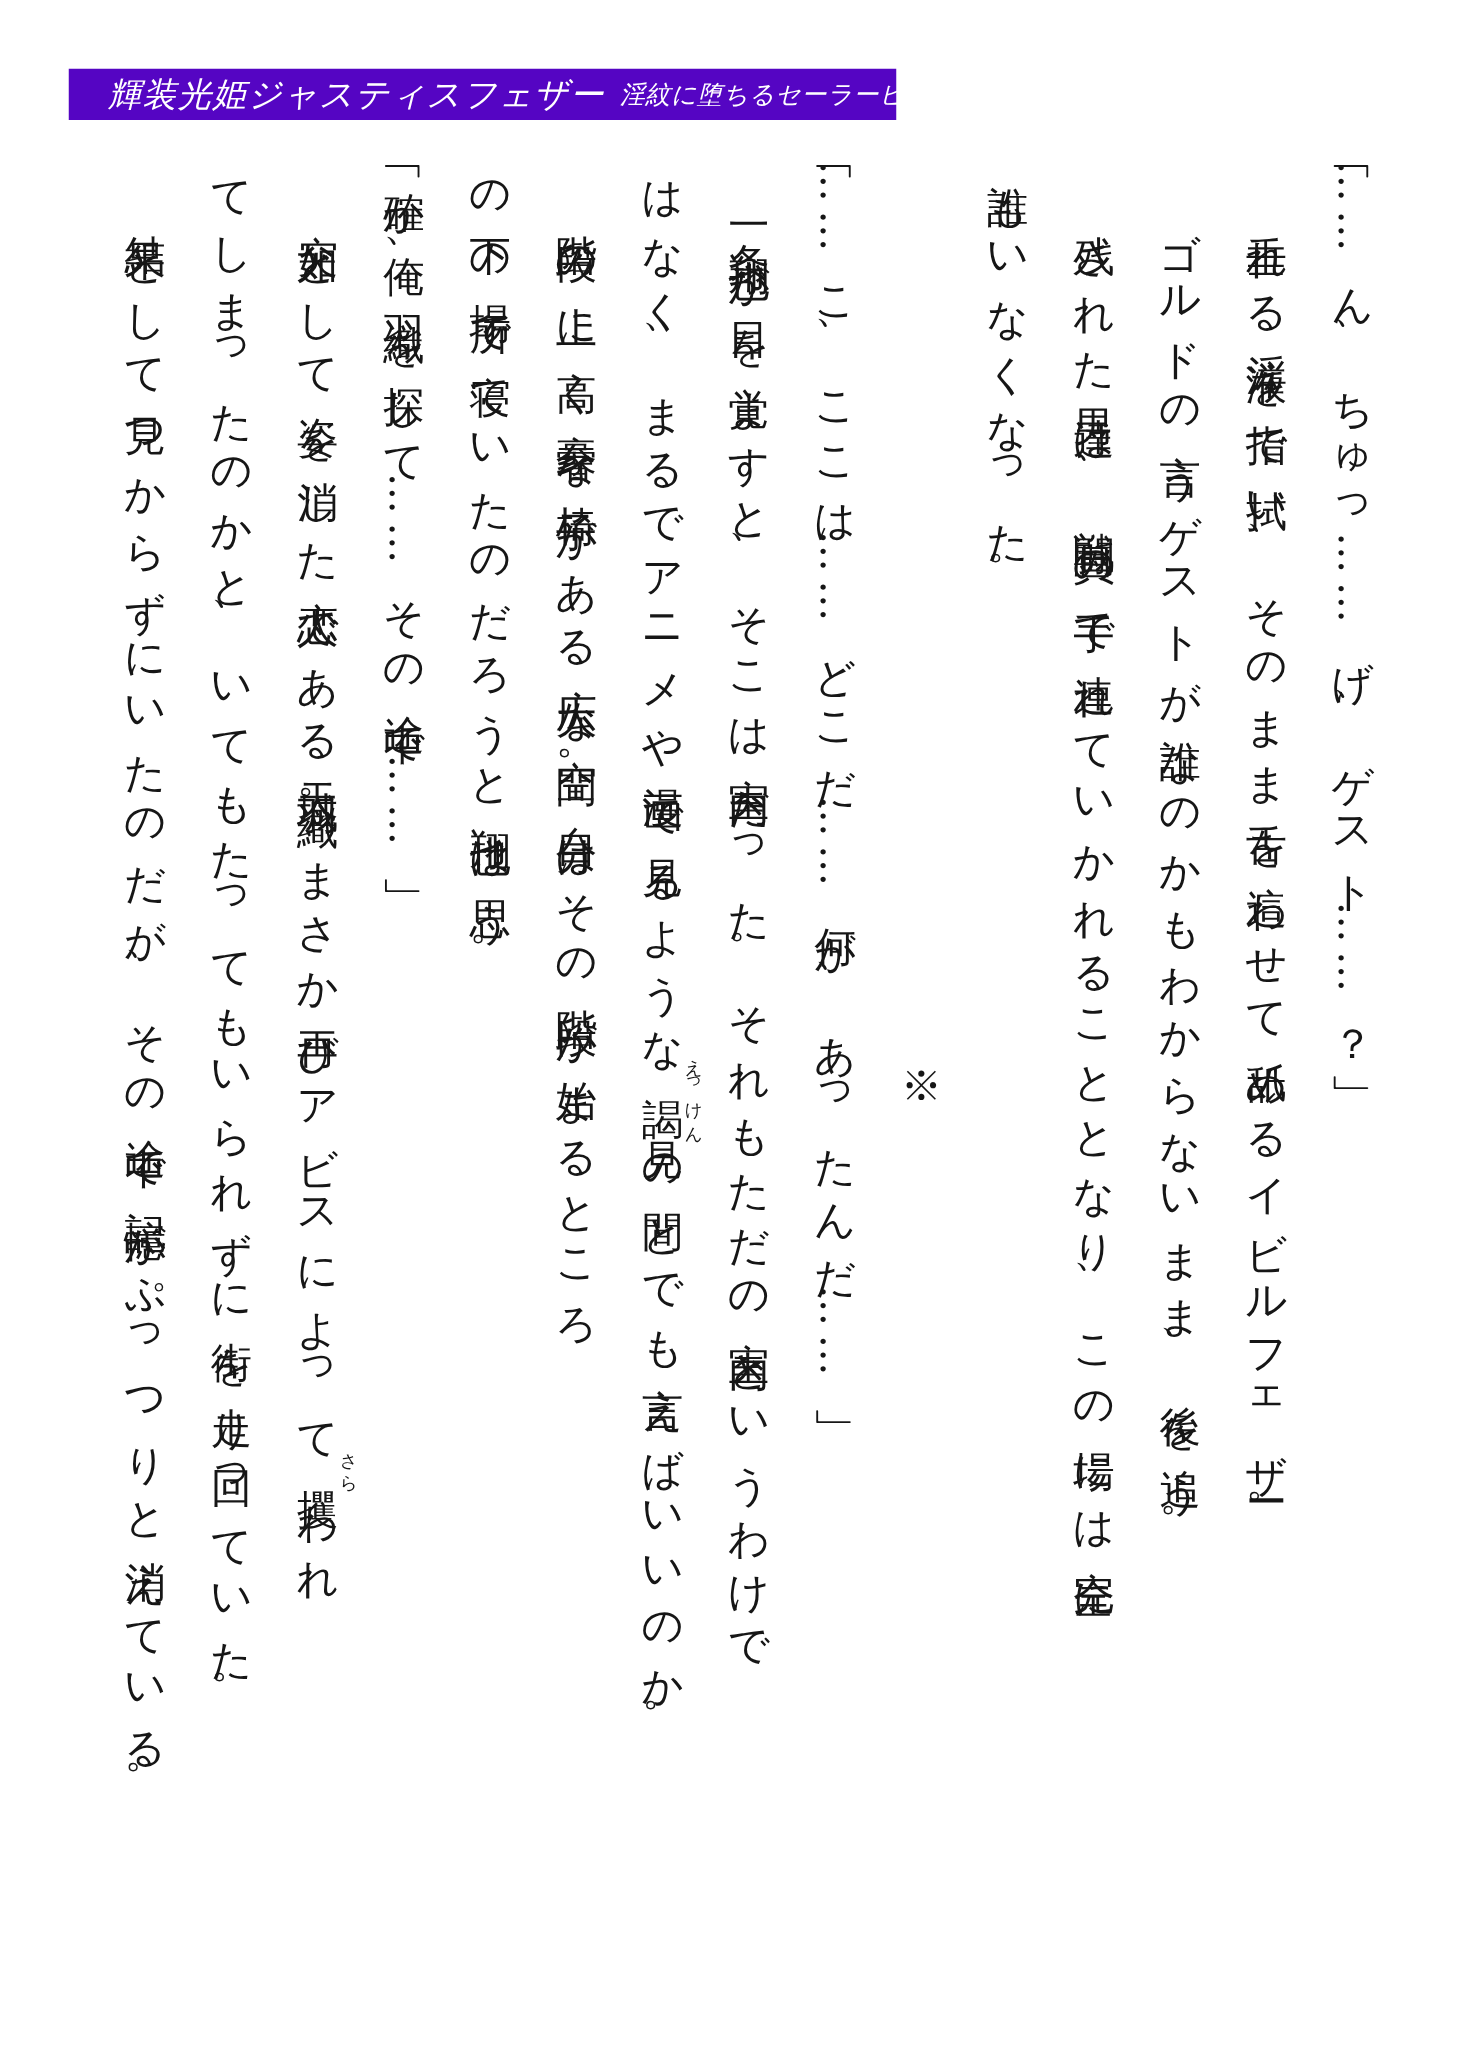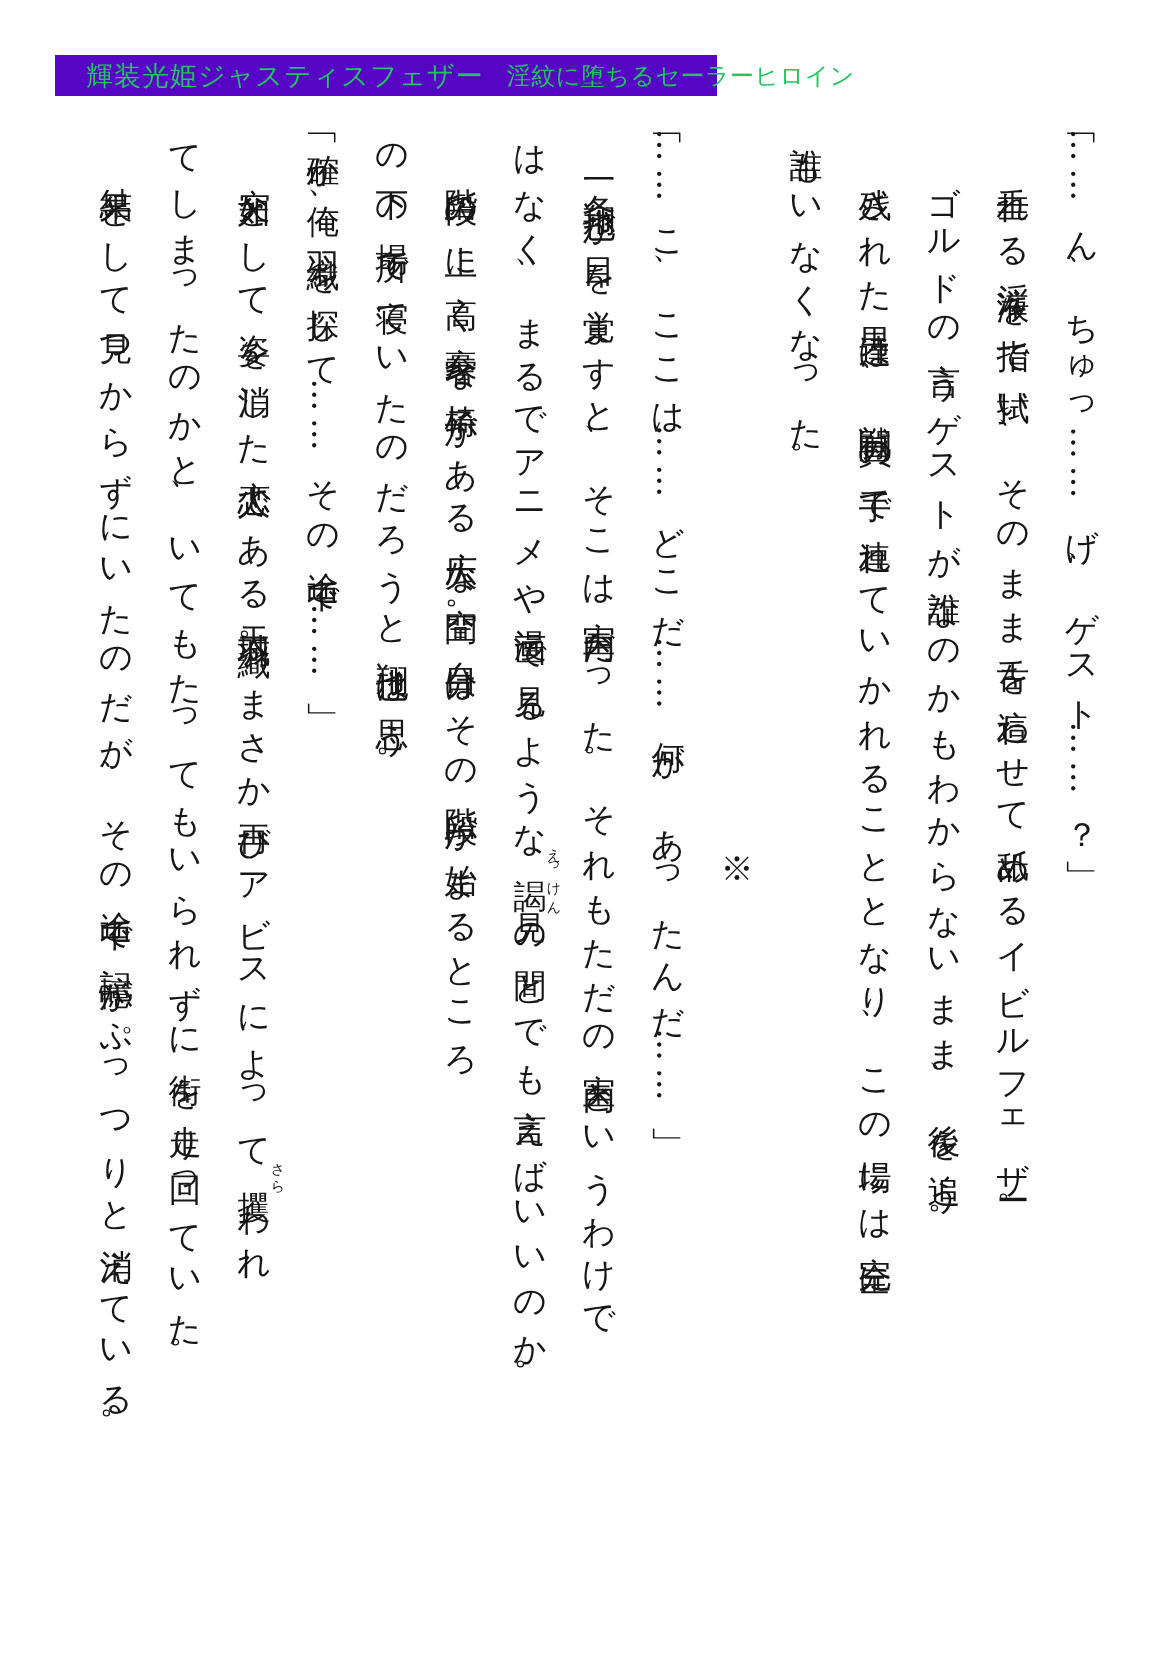--- a/index.html
+++ b/index.html
@@ -28,22 +28,22 @@
     align-items: center;
     box-sizing: border-box;
     padding-left: 31px;
   }
   .book-title {
     font-size: 27px;
     letter-spacing: 1px;
     white-space: nowrap;
   }
   .book-subtitle {
-    font-size: 24px;
-    margin-left: 23px;
+    font-size: 20px;
+    margin-left: 12px;
     letter-spacing: 0.5px;
     white-space: nowrap;
   }
   
   .page-text {
     position: absolute;
     top: 122px;
     right: 49px;
     height: 1452px;
     writing-mode: vertical-rl;
@@ -69,21 +69,21 @@
   ruby rt {
     font-size: 14px;
     letter-spacing: 0.1em;
   }
 </style>
 </head>
 <body>
 
 <div class="page">
 
-  <div class="header-bar" style="background: rgb(85, 5, 195); color: #22c55e;">
+  <div class="header-bar" style="background: rgb(85, 5, 195); color: #ffffff; font-style: italic;">
     <span class="book-title">輝装光姫ジャスティスフェザー</span>
     <span class="book-subtitle">淫紋に堕ちるセーラーヒロイン</span>
   </div>
 
   <div class="page-text" style="color: rgb(22, 22, 22);">
       <p class="line dialogue">「……ん、ちゅっ……げ、ゲスト……？」</p>
       <p class="line paragraph-start">垂れる淫液を指で拭い、そのまま舌を這わせて舐めるイビルフェザー。</p>
       <p class="line paragraph-start">ゴルドの言うゲストが誰なのかもわからないまま、後を追う。</p>
       <p class="line paragraph-start">残された男達は、戦闘員の手で連れていかれることとなり、この場には完全に</p>
       <p class="line continuation">誰もいなくなった。</p>

